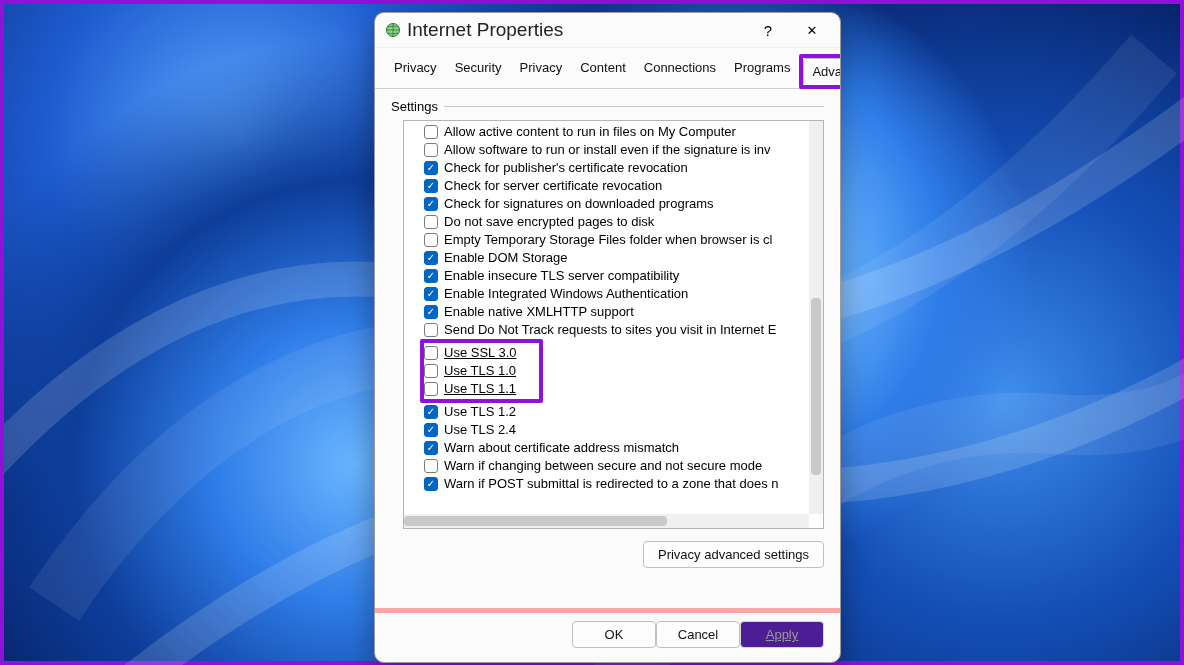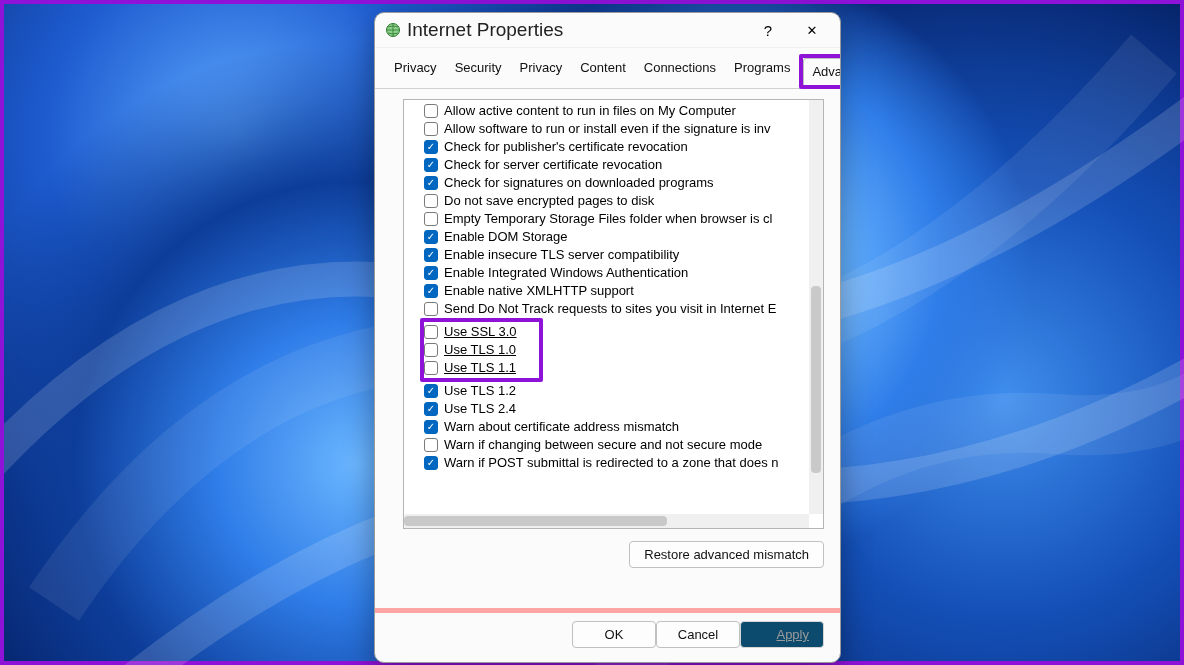--- a/index.html
+++ b/index.html
@@ -238,21 +238,21 @@
     min-width: 70px;
     text-align: center;
     box-sizing: border-box;
   }
   .footer {
     padding: 8px 16px 14px;
     display: flex;
     justify-content: flex-end;
     border-top: 5px solid #fca5a5;
   }
-  .btn.disabled { color: #9a9a9a; text-decoration: underline; border-color: #d6d6d6; background:#0c4a6e;text-align:right;}
+  .btn.disabled { color: #9a9a9a; text-decoration: underline; border-color: #d6d6d6; background:#4c1d95;}
   .btn.apply { text-decoration: underline; }
 </style>
 </head>
 <body>
 
 <div class="frame">
   <div class="wallpaper">
     <svg width="1184" height="665" style="position:absolute;inset:0">
       <path class="swirl2" d="M 50 600 Q 250 300, 550 350 T 1150 50"></path>
       <path class="swirl" d="M -50 500 Q 200 200, 500 300 T 1200 100"></path>
@@ -283,20 +283,24 @@
         <div class="tab">Connections</div>
         <div class="tab">Programs</div>
         <div class="highlight-tab">
           <div class="tab active">Advanced</div>
         </div>
       </div>
 
     <div class="content">
 
       <div class="group">
+        <div class="group-label">
+          <span>Settings</span>
+          <span class="line"></span>
+        </div>
 
         <div class="listbox">
           <div class="list-inner">
             <div class="list-scroll" id="list-scroll">
                 <div class="row indent1">
                   <span class="cb"></span>
                   <span>Allow active content to run in files on My Computer</span>
                 </div>
                 <div class="row indent1">
                   <span class="cb"></span>
@@ -380,21 +384,21 @@
           </div>
           <div class="vscroll">
             <div class="thumb"></div>
           </div>
           <div class="hscroll">
             <div class="thumb"></div>
           </div>
         </div>
 
         <div class="restore-row">
-          <div class="btn">Restore advanced mismatch</div>
+          <div class="btn">Privacy advanced settings</div>
         </div>
         <div style="flex:0 0 36px"></div>
       </div>
     </div>
 
     <div class="footer">
       <div class="btn" style="min-width:84px">OK</div>
       <div class="btn" style="min-width:84px">Cancel</div>
       <div class="btn disabled apply" style="min-width:84px">Apply</div>
     </div>

